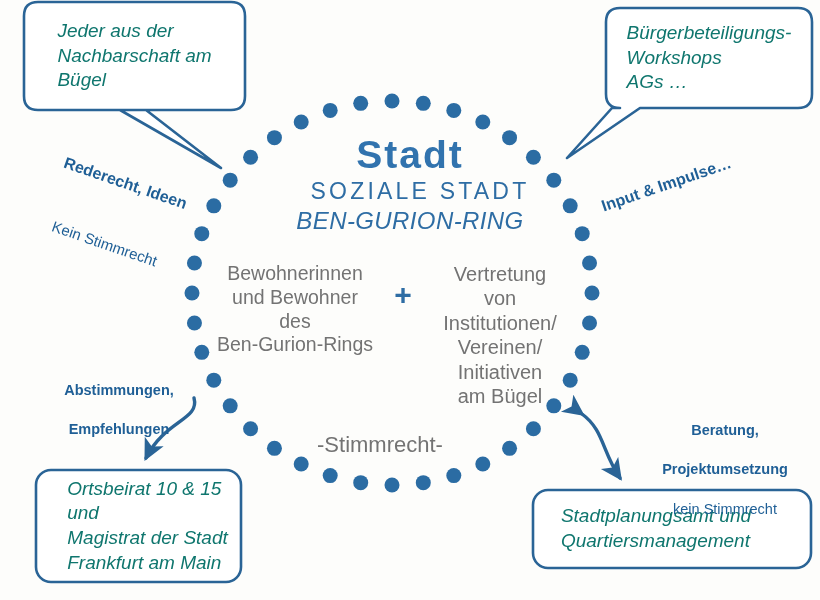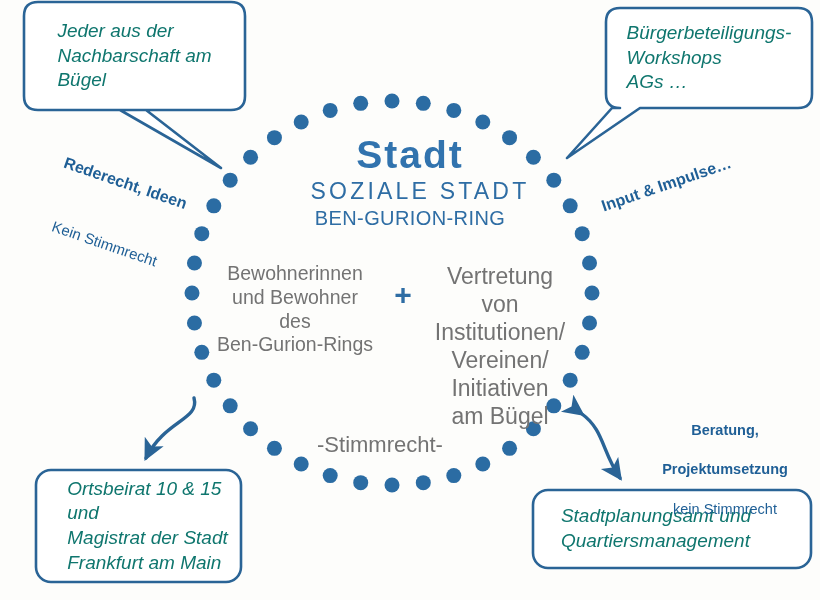--- a/index.html
+++ b/index.html
@@ -76,33 +76,34 @@
   }
   #title-sub1 {
     left: 0; right: 0; top: 177px;
     font-size: 23px;
     letter-spacing: 3.2px;
     color: #2e6da4;
     padding-left: 20px;
   }
   #title-sub2 {
     left: 0; right: 0; top: 206px;
-    font-size: 20px;
+    font-size: 24px;
     letter-spacing: 0.4px;
     color: #2e6da4;
+    font-style: italic;
   }
 
   
   #col-left {
     left: 205px; top: 262px; width: 180px;
     font-size: 19.5px;
   }
   #col-right {
     left: 420px; top: 262px; width: 160px;
-    font-size: 23px;
+    font-size: 20px;
   }
   #plus-sign {
     left: 385px; top: 277px; width: 36px;
     font-size: 30px;
     font-weight: bold;
     color: #2e6da4;
   }
   #stimmrecht {
     left: 280px; top: 432px; width: 200px;
     font-size: 22px;
@@ -239,20 +240,24 @@
 
   <div class="rot-cap" style="left:72px; top:108px; width:150px; transform: rotate(19deg); transform-origin: 0 0;">
     <span class="l1">Rederecht, Ideen</span>
     <span class="l2">Kein Stimmrecht</span>
   </div>
 
   <div class="rot-cap" style="left:578px; top:158px; width:150px; transform: rotate(-19deg); transform-origin: 0 0;">
     <span class="l1">Input &amp; Impulse…</span>
   </div>
 
+  <div class="cap" style="left:44px; top:360px; width:150px; text-align:center;">
+    <span class="b">Abstimmungen,</span>
+    <span class="b">Empfehlungen</span>
+  </div>
 
   <div class="cap" style="left:630px; top:400px; width:190px; text-align:center;">
     <span class="b">Beratung,</span>
     <span class="b">Projektumsetzung</span>
     <span class="n">kein Stimmrecht</span>
   </div>
 
 </div>
 
 </body></html>

